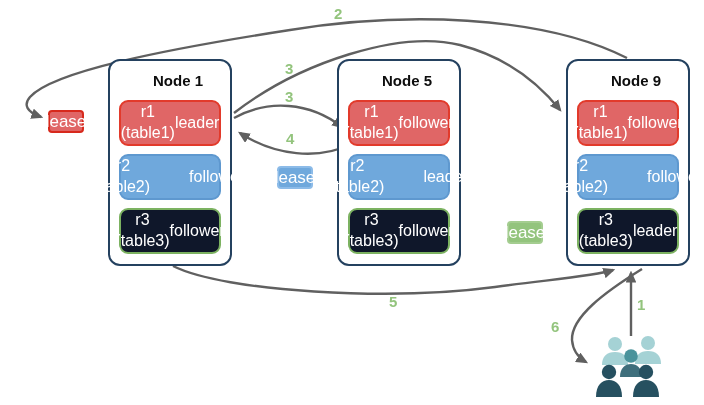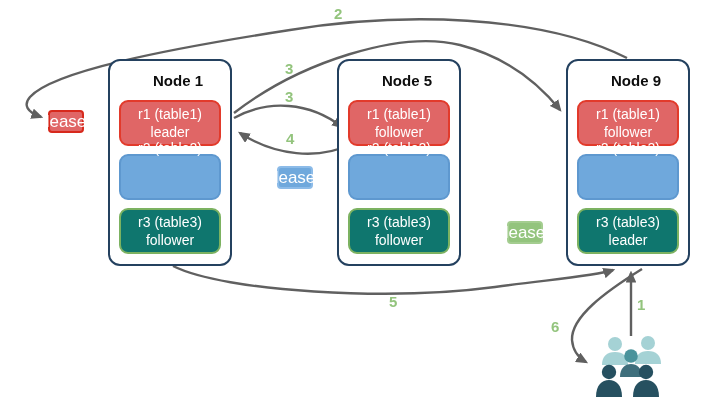--- a/index.html
+++ b/index.html
@@ -34,27 +34,27 @@
   .replicas {
     margin-top: 7px;
     display: flex; flex-direction: column;
     align-items: center; gap: 8px;
   }
   .replica {
     width: 102px; height: 46px;
     border-radius: 9px;
     border: 2px solid transparent;
     color: #ffffff;
-    font-size: 14px; line-height: 1.3;
-    display: flex; flex-direction: column;
+    font-size: 16px; line-height: 1.3;
+    display: flex; 
     align-items: center; justify-content: center;
   }
   .replica[data-color="red"]   { background: #e06666; border-color: #e23a2b; }
   .replica[data-color="blue"]  { background: #6fa8dc; border-color: #5e98cf; gap: 39px; }
-  .replica[data-color="green"] { background: #0f766e; border-color: #7cb261; }
+  .replica[data-color="green"] { background: #0f172a; border-color: #7cb261; }
   .lease {
     position: absolute;
     width: 36px; height: 23px;
     border-radius: 4px;
     border: 2px solid transparent;
     color: #ffffff;
     font-size: 17px;
     display: flex; align-items: center; justify-content: center;
   }
   .lease[data-color="red"]   { background: #e06666; border-color: #d7291c; }

